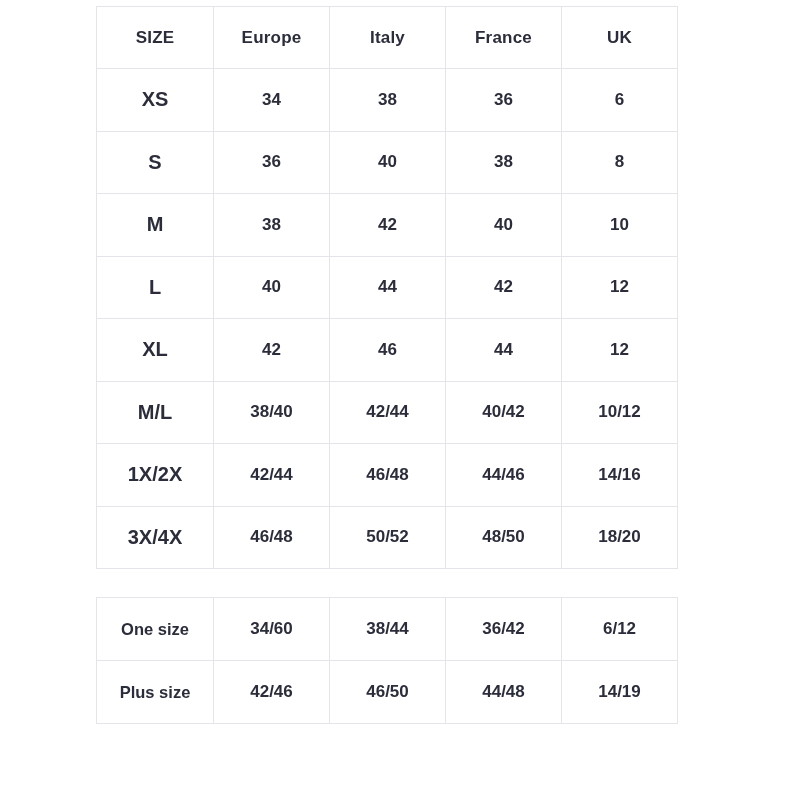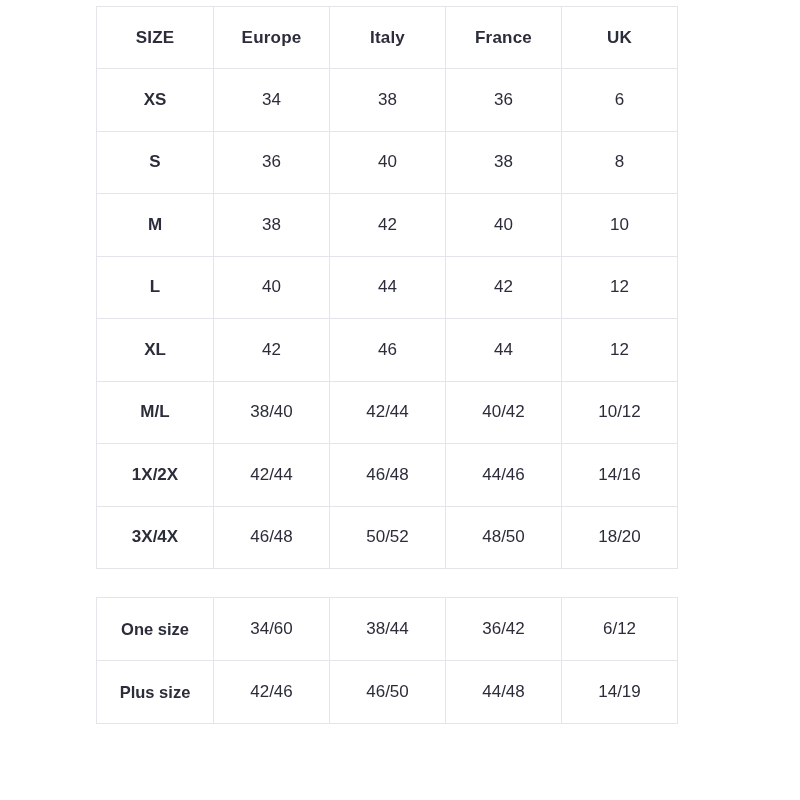--- a/index.html
+++ b/index.html
@@ -31,37 +31,37 @@
     table-layout: fixed;
     width: 582px;
     border: 1px solid #e4e5ea;
   }
   table.size-table td,
   table.size-table th {
     border: 1px solid #e4e5ea;
     text-align: center;
     vertical-align: middle;
     font-size: 17px;
-    font-weight: 400;
+    font-weight: 700;
     color: #2b2d3a;
     padding: 0;
   }
   
   col.c-first { width: 117px; }
   col.c-rest  { width: 116px; }
 
   table.size-table tr { height: 62.5px; }
   table.size-table .hdr {
     font-weight: 700;
     font-size: 17px;
     letter-spacing: 0.2px;
   }
   table.size-table .rowlabel {
     font-weight: 700;
-    font-size: 17px;
+    font-size: 20px;
   }
   table.main-table tr:first-child { height: 62px; }
   table.alt-table tr { height: 63px; }
   table.alt-table .rowlabel { font-size: 16.5px; }
   .gap {
     height: 28px;
   }
 </style>
 </head>
 <body>

